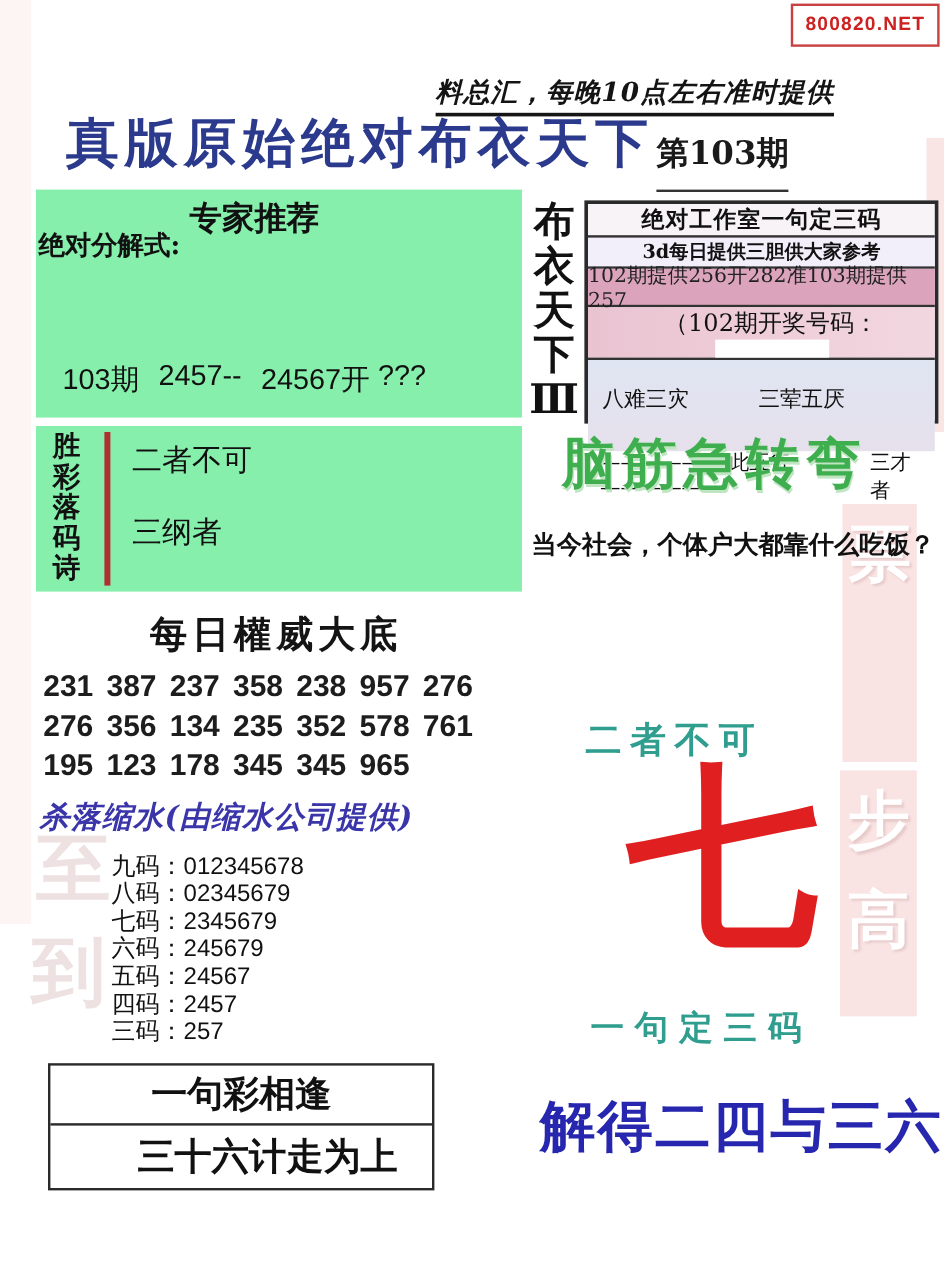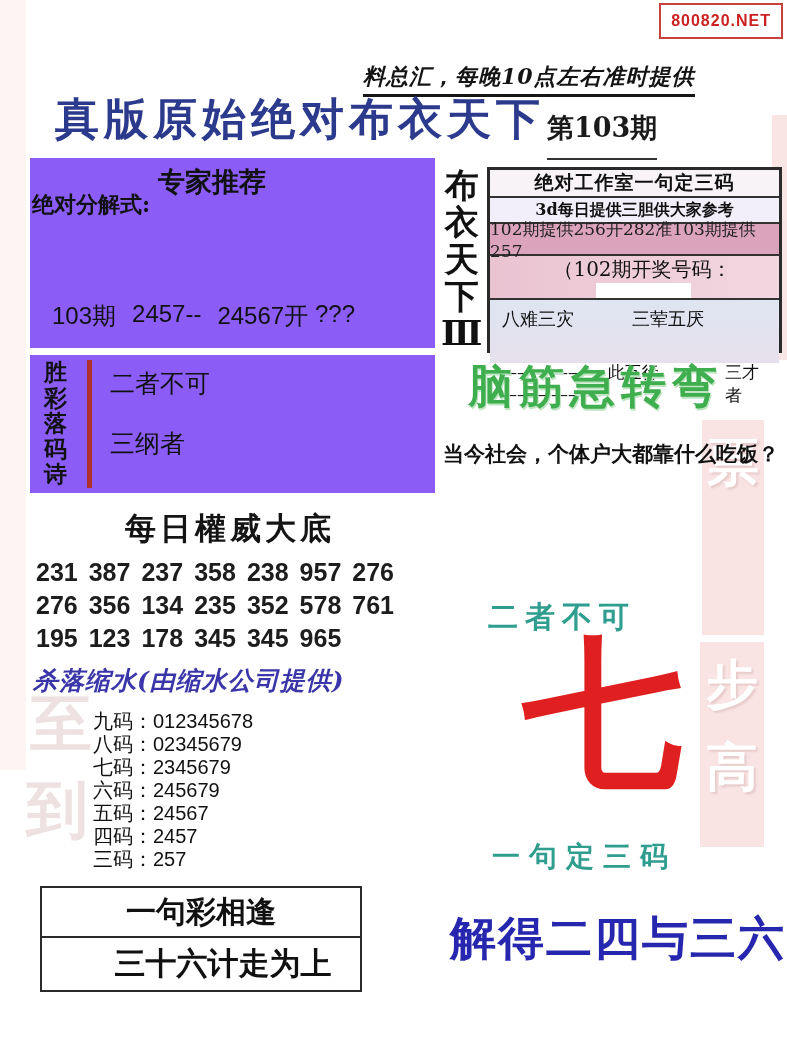--- a/index.html
+++ b/index.html
@@ -30,21 +30,21 @@
   }
   .main-title{
     left:55px;top:90px;font:bold 44px "DejaVu Serif",serif;color:#2b3a8c;
     letter-spacing:5px;z-index:2;white-space:nowrap;
   }
   .issue{
     left:547px;top:110px;font:600 27px "DejaVu Serif",serif;color:#1a1a1a;
     border-bottom:2px solid #333;padding-bottom:12px;z-index:2;
   }
   
-  .panel{background:#8b5cf6;z-index:1;}
+  .panel{background:#86efac;z-index:1;}
   .expert{left:30px;top:158px;width:405px;height:190px;}
   .expert-title{left:128px;top:6px;font:bold 27px "DejaVu Serif",serif;position:absolute;}
   .formula-label{left:2px;top:32px;font:bold 22px "DejaVu Serif",serif;position:absolute;}
   .prediction{left:22px;top:142px;position:absolute;display:flex;gap:16px;font:24px "Liberation Sans",sans-serif;white-space:nowrap;}
   .pred-result{left:285px;top:142px;position:absolute;font:24px "Liberation Sans",sans-serif;}
   .poem{left:30px;top:355px;width:405px;height:138px;}
   .poem-vert{left:14px;top:4px;position:absolute;display:flex;flex-direction:column;
     font:bold 23px "DejaVu Serif",serif;line-height:25.5px;}
   .poem-bar{left:57px;top:5px;width:5px;height:128px;background:#b03030;position:absolute;}
   .poem-line1{left:80px;top:12px;position:absolute;font:25px "DejaVu Serif",serif;}
@@ -68,21 +68,21 @@
     box-sizing:border-box;z-index:1;}
   .wr-title{height:26px;display:flex;align-items:center;justify-content:center;
     font:bold 19px "DejaVu Serif",serif;letter-spacing:1px;}
   .wr-notice{border-top:2px solid #333;border-bottom:2px solid #333;height:24px;background:#f2eefa;
     display:flex;align-items:center;justify-content:center;font:bold 16px "DejaVu Serif",serif;}
   .wr-record{height:30px;background:#dca4bc;border-bottom:2px solid #333;
     display:flex;align-items:center;justify-content:center;font:17px "DejaVu Serif",serif;color:#222;}
   .wr-draw{height:44px;background:linear-gradient(90deg,#eac3d1,#f2d7e0);border-bottom:2px solid #333;
     display:flex;align-items:center;padding-left:16px;font:20px "DejaVu Serif",serif;box-sizing:border-box;flex-direction:column;}
   .wr-redacted{width:95px;height:26px;background:#ffffff;margin-left:2px;}
-  .wr-phrases{background:linear-gradient(180deg,#dfe5f2,#e6e0ec);padding:7px 10px 4px 10px;height:52px;box-sizing:content-box;}
+  .wr-phrases{background:linear-gradient(180deg,#dfe5f2,#e6e0ec);padding:20px 10px 4px 10px;height:52px;box-sizing:content-box;}
   .wr-ph-line1{display:flex;font:18px "DejaVu Serif",serif;}
   .wr-ph-line1 .ph-l{margin-left:2px;}
   .wr-ph-line1 .ph-r{margin-left:58px;}
   .wr-ph-line2{display:flex;justify-content:space-between;margin-top:30px;font:17px "DejaVu Serif",serif;}
   .teaser-title{left:468px;top:357px;font:bold 45px "DejaVu Serif",serif;color:#3fae4e;
     letter-spacing:6px;text-shadow:1px 2px 0 #bfe5c2;z-index:1;white-space:nowrap;}
   .teaser-q{left:443px;top:440px;font:bold 21px "Liberation Sans",sans-serif;color:#111;z-index:1;white-space:nowrap;}
   .riddle-title{left:488px;top:597px;font:600 30px "DejaVu Serif",serif;color:#2f9e8e;letter-spacing:7px;z-index:1;white-space:nowrap;}
   .riddle-answer{left:523px;top:633px;font:bold 160px "DejaVu Serif",serif;color:#e02020;line-height:1;z-index:1;}
   .sentence-title{left:492px;top:838px;font:600 28px "DejaVu Serif",serif;color:#2f9e8e;letter-spacing:9px;z-index:1;white-space:nowrap;}

